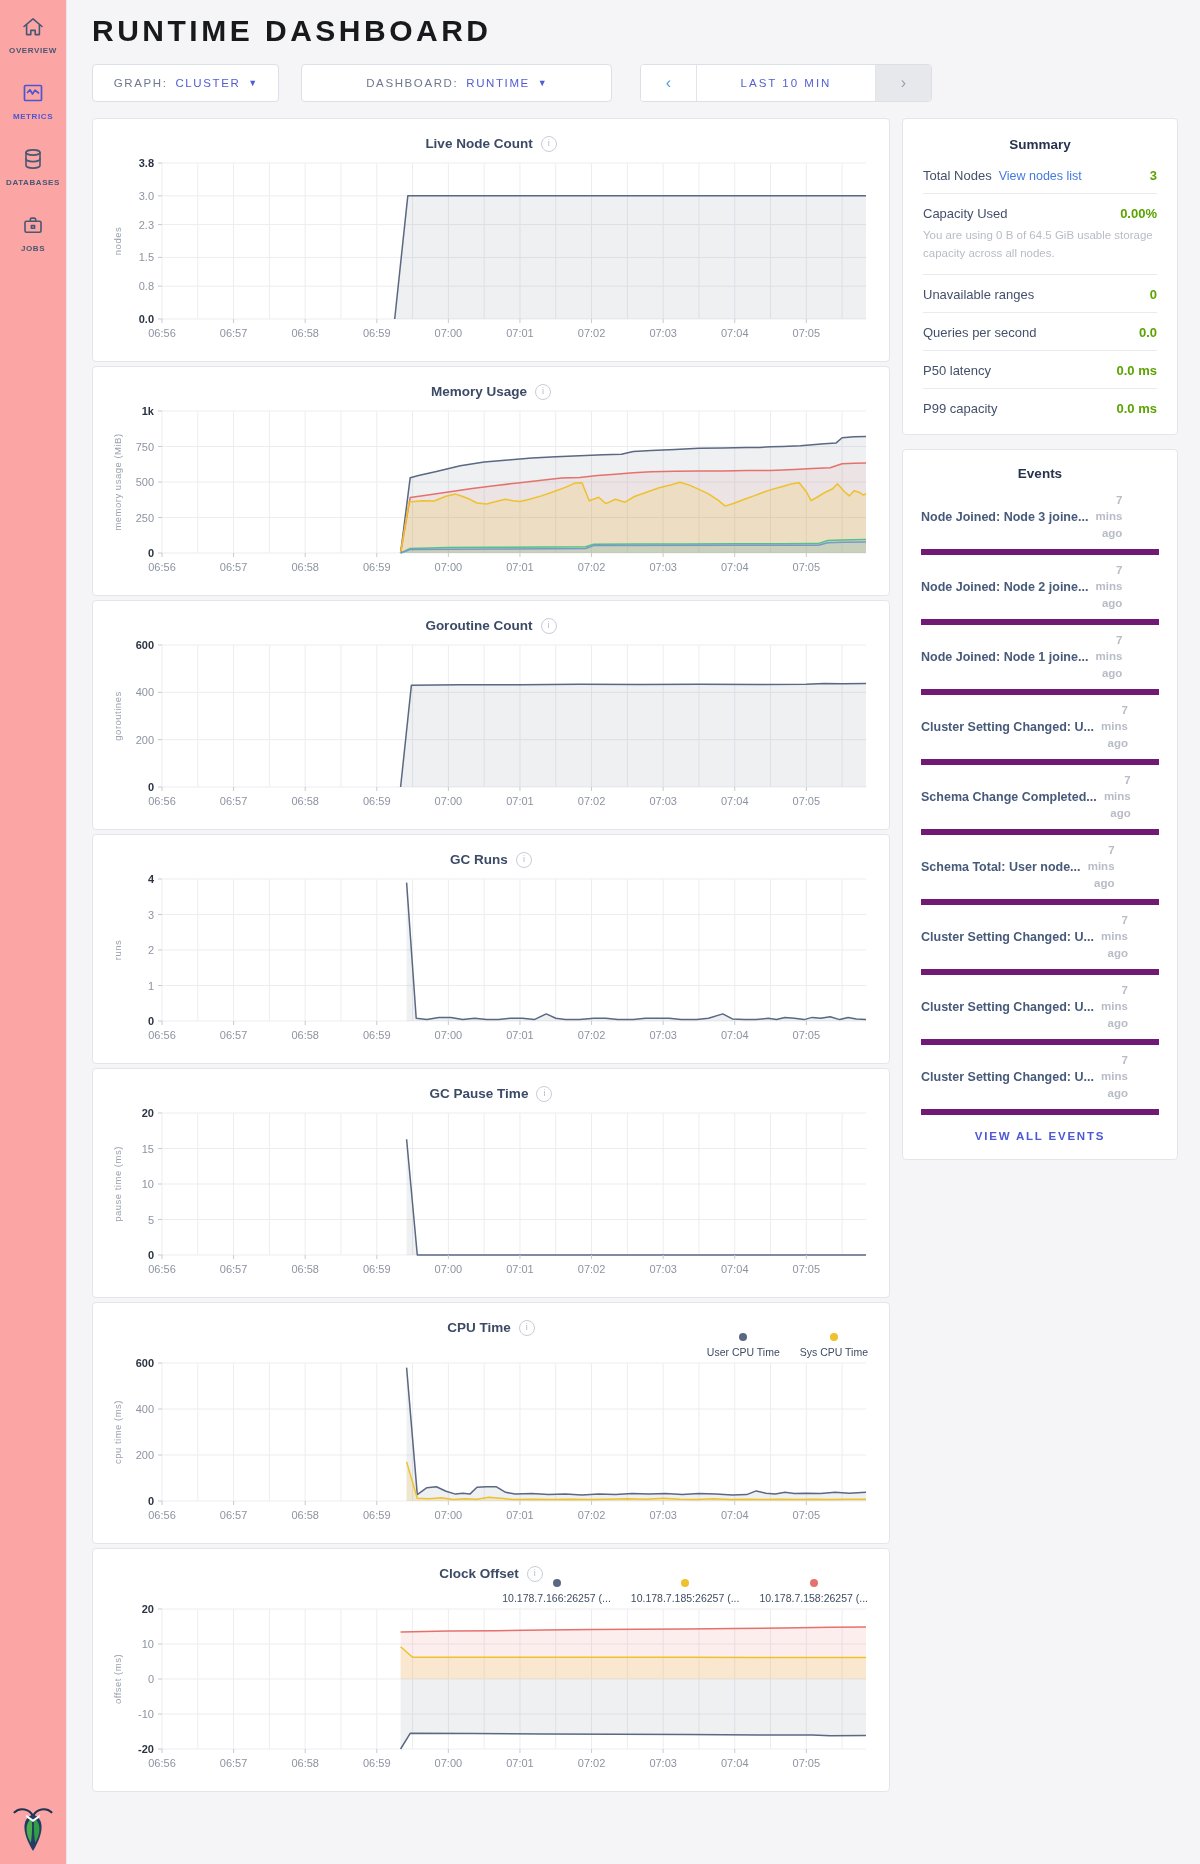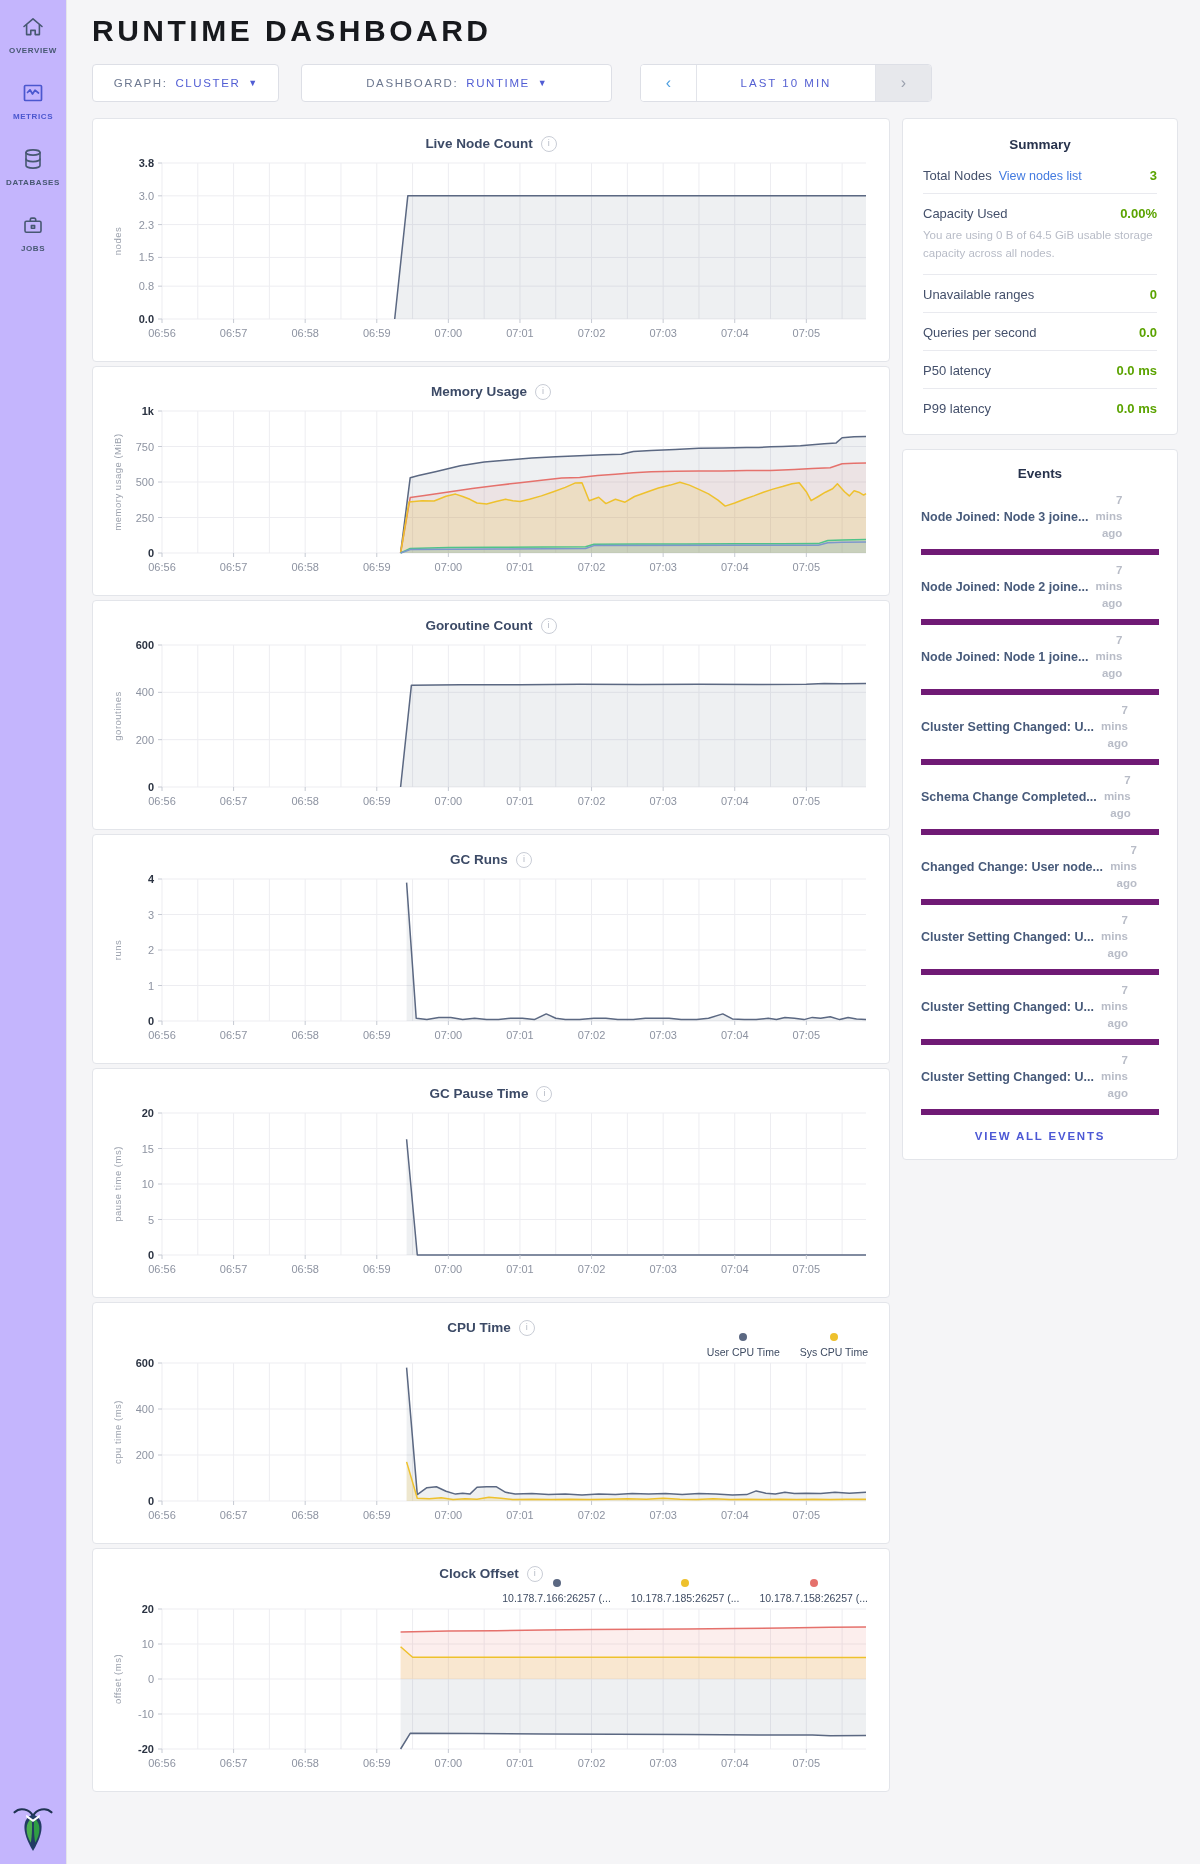--- a/index.html
+++ b/index.html
@@ -1,19 +1,19 @@
 <!DOCTYPE html>
 <html><head>
 <meta charset="utf-8">
 <style>
   html,body{margin:0;padding:0;overflow:hidden;}
   body{width:1200px;height:1864px;background:#f5f5f7;font-family:"Liberation Sans",sans-serif;-webkit-font-smoothing:antialiased;}
   .app{display:flex;width:1200px;height:1864px;}
   
-  .sidebar{width:67px;height:1864px;background:#c4b5fd;border-right:1px solid #e5e5ea;flex-shrink:0;box-sizing:border-box;position:relative;}
+  .sidebar{width:67px;height:1864px;background:#fca5a5;border-right:1px solid #e5e5ea;flex-shrink:0;box-sizing:border-box;position:relative;}
   .nav-item{display:flex;flex-direction:column;align-items:center;gap:7px;padding:15px 0 11px;cursor:pointer;}
   .nav-item svg{display:block;}
   .nav-label{font-size:8px;font-weight:700;letter-spacing:.6px;color:#475872;}
   .nav-item.active .nav-label{color:#4b57cf;}
   .logo{position:absolute;left:11px;bottom:12px;width:44px;height:50px;}
   
   .main{flex:1;padding:8px 0 0 25px;box-sizing:border-box;}
   .page-title{font-size:30px;font-weight:700;letter-spacing:3.5px;color:#17191d;margin:6px 0 16px;font-family:"Liberation Sans",sans-serif;}
   .controls{display:flex;align-items:center;margin-bottom:16px;}
   .dropdown{height:38px;background:#fff;border:1px solid #dddfe6;border-radius:4px;display:flex;align-items:center;justify-content:center;gap:8px;box-sizing:border-box;cursor:pointer;}
@@ -632,21 +632,21 @@
                 <div class="sum-row">
                   <span class="sum-label-group">
                     <span class="sum-label">P50 latency</span>
                   </span>
                   <span class="sum-value">0.0 ms</span>
                 </div>
               </div>
               <div class="sum-wrap">
                 <div class="sum-row">
                   <span class="sum-label-group">
-                    <span class="sum-label">P99 latency</span>
+                    <span class="sum-label">P99 capacity</span>
                   </span>
                   <span class="sum-value">0.0 ms</span>
                 </div>
               </div>
             </div>
         </div>
         <div class="panel events-panel">
           <div class="panel-title">Events</div>
           <div id="event-rows">
               <div class="event-item">
@@ -663,21 +663,21 @@
               </div>
               <div class="event-item">
                 <div class="event-text">Cluster Setting Changed: U...</div>
                 <div class="event-time">7 mins ago</div>
               </div>
               <div class="event-item">
                 <div class="event-text">Schema Change Completed...</div>
                 <div class="event-time">7 mins ago</div>
               </div>
               <div class="event-item">
-                <div class="event-text">Changed Change: User node...</div>
+                <div class="event-text">Schema Total: User node...</div>
                 <div class="event-time">7 mins ago</div>
               </div>
               <div class="event-item">
                 <div class="event-text">Cluster Setting Changed: U...</div>
                 <div class="event-time">7 mins ago</div>
               </div>
               <div class="event-item">
                 <div class="event-text">Cluster Setting Changed: U...</div>
                 <div class="event-time">7 mins ago</div>
               </div>

